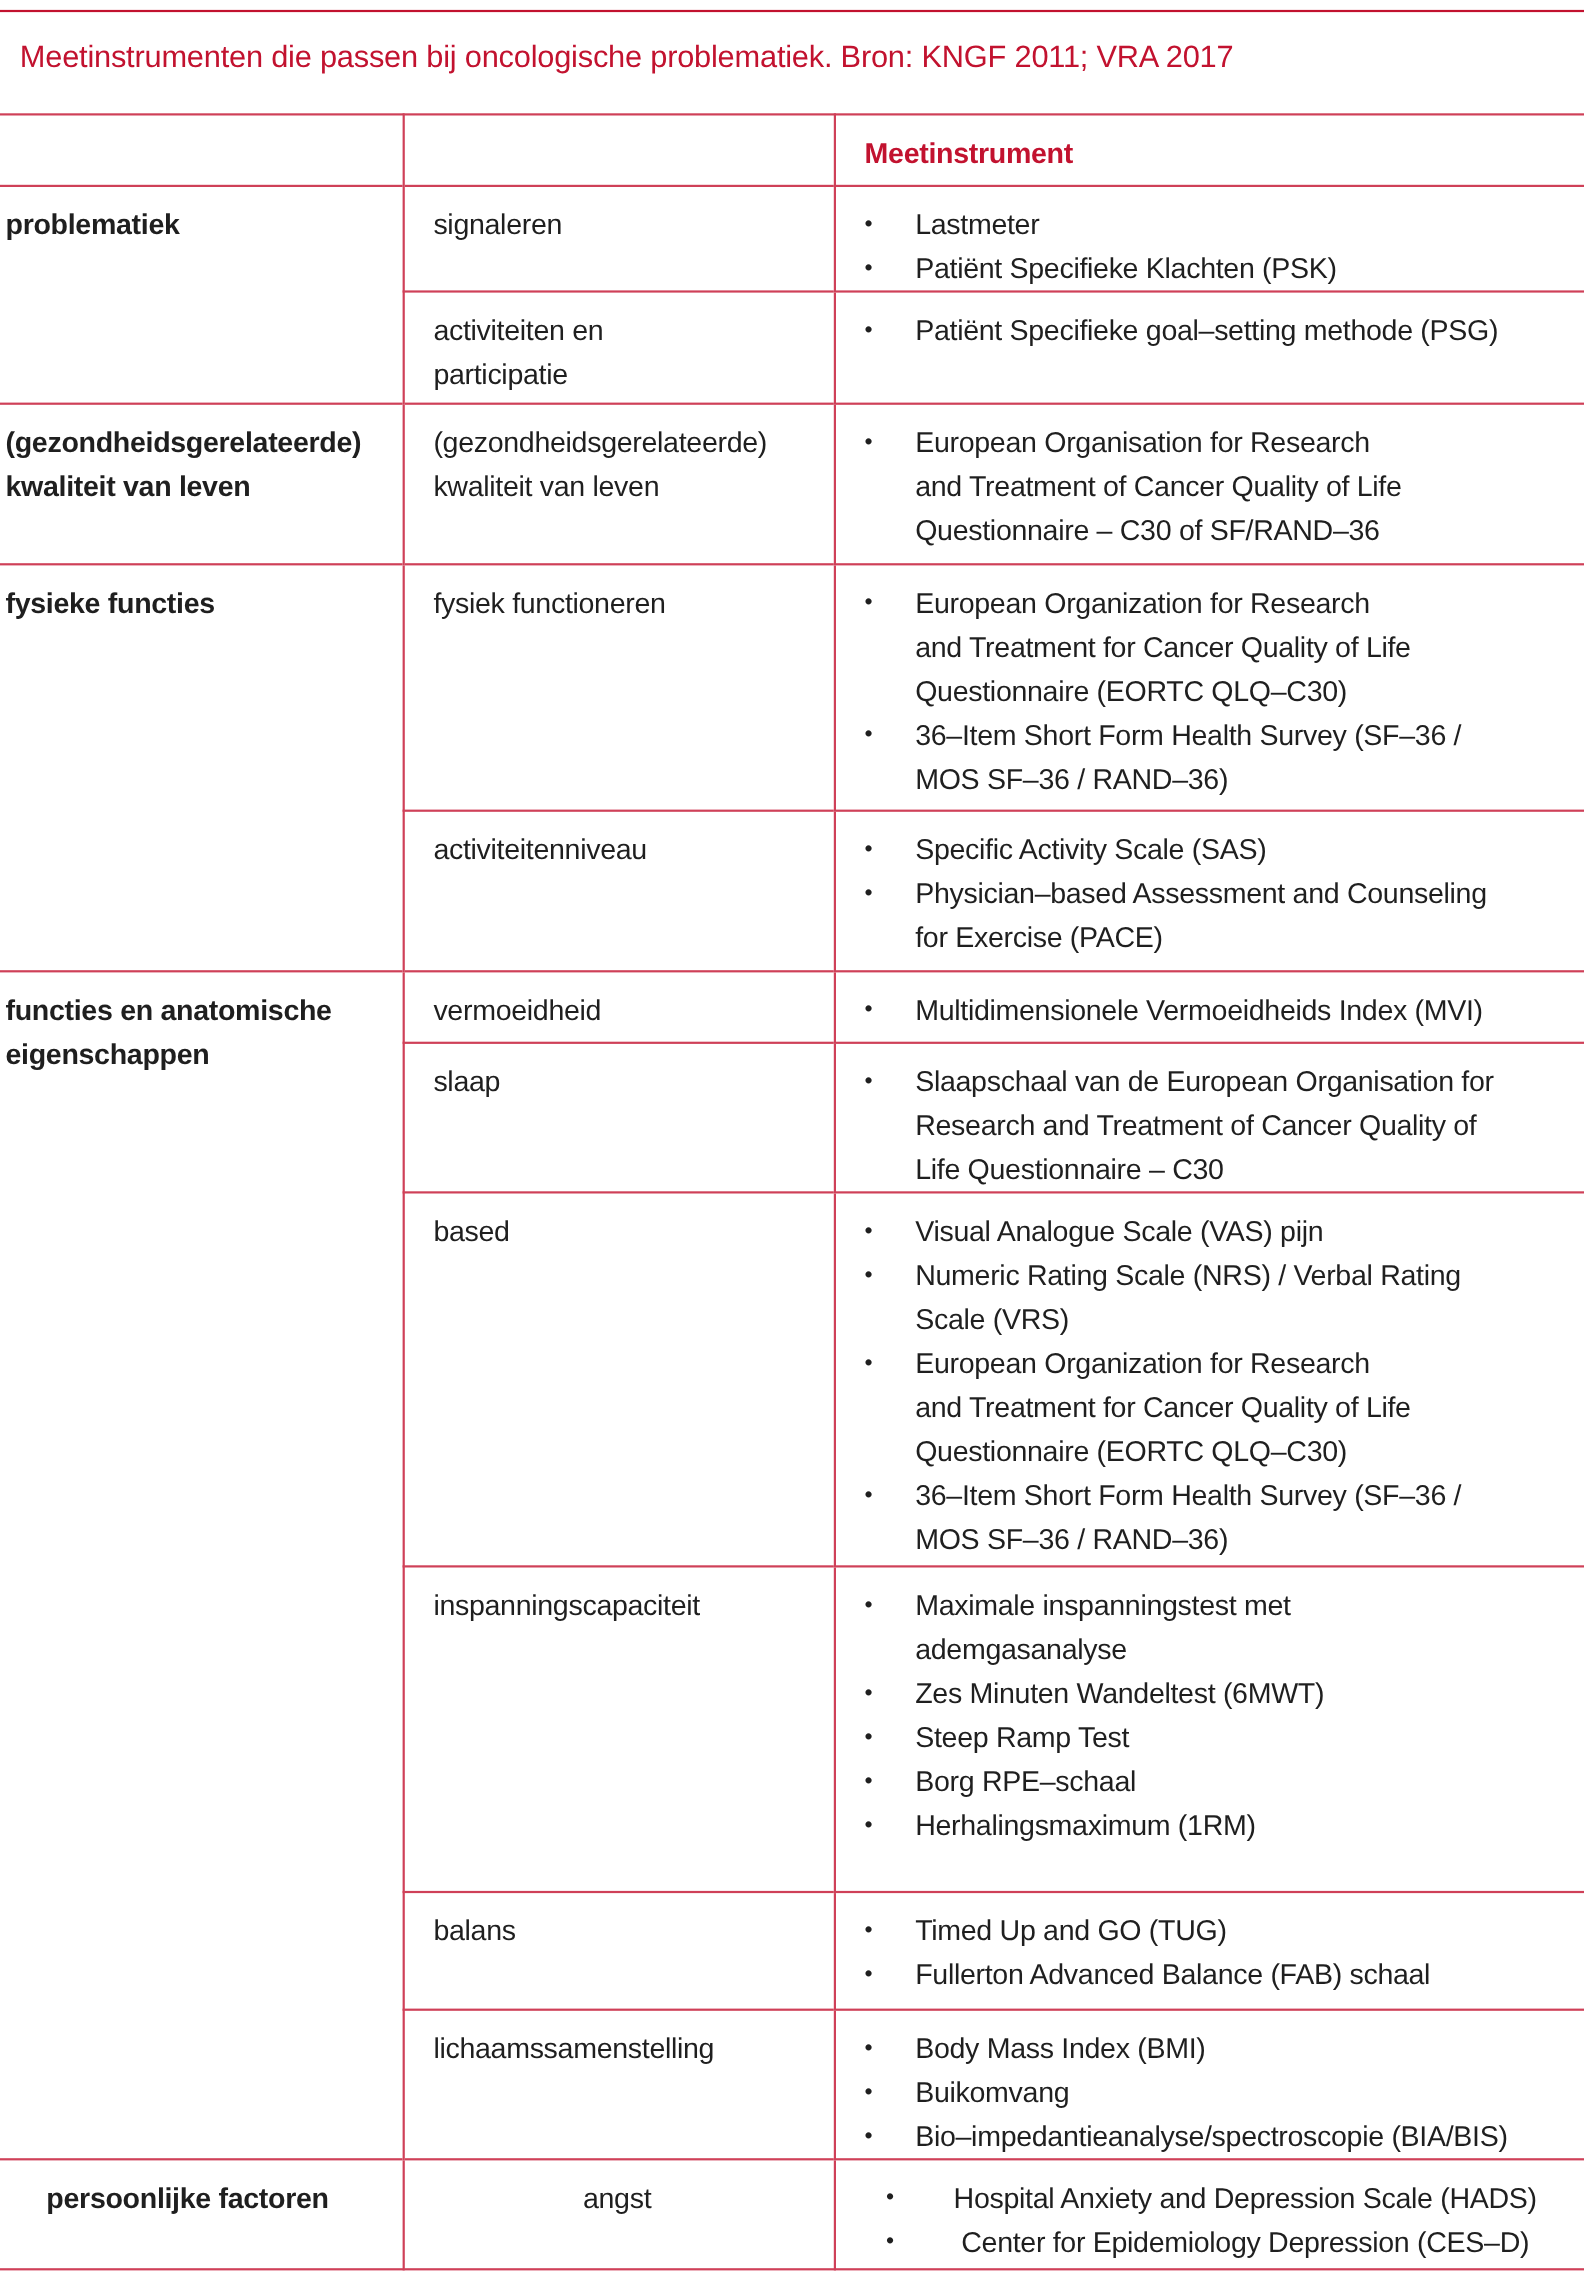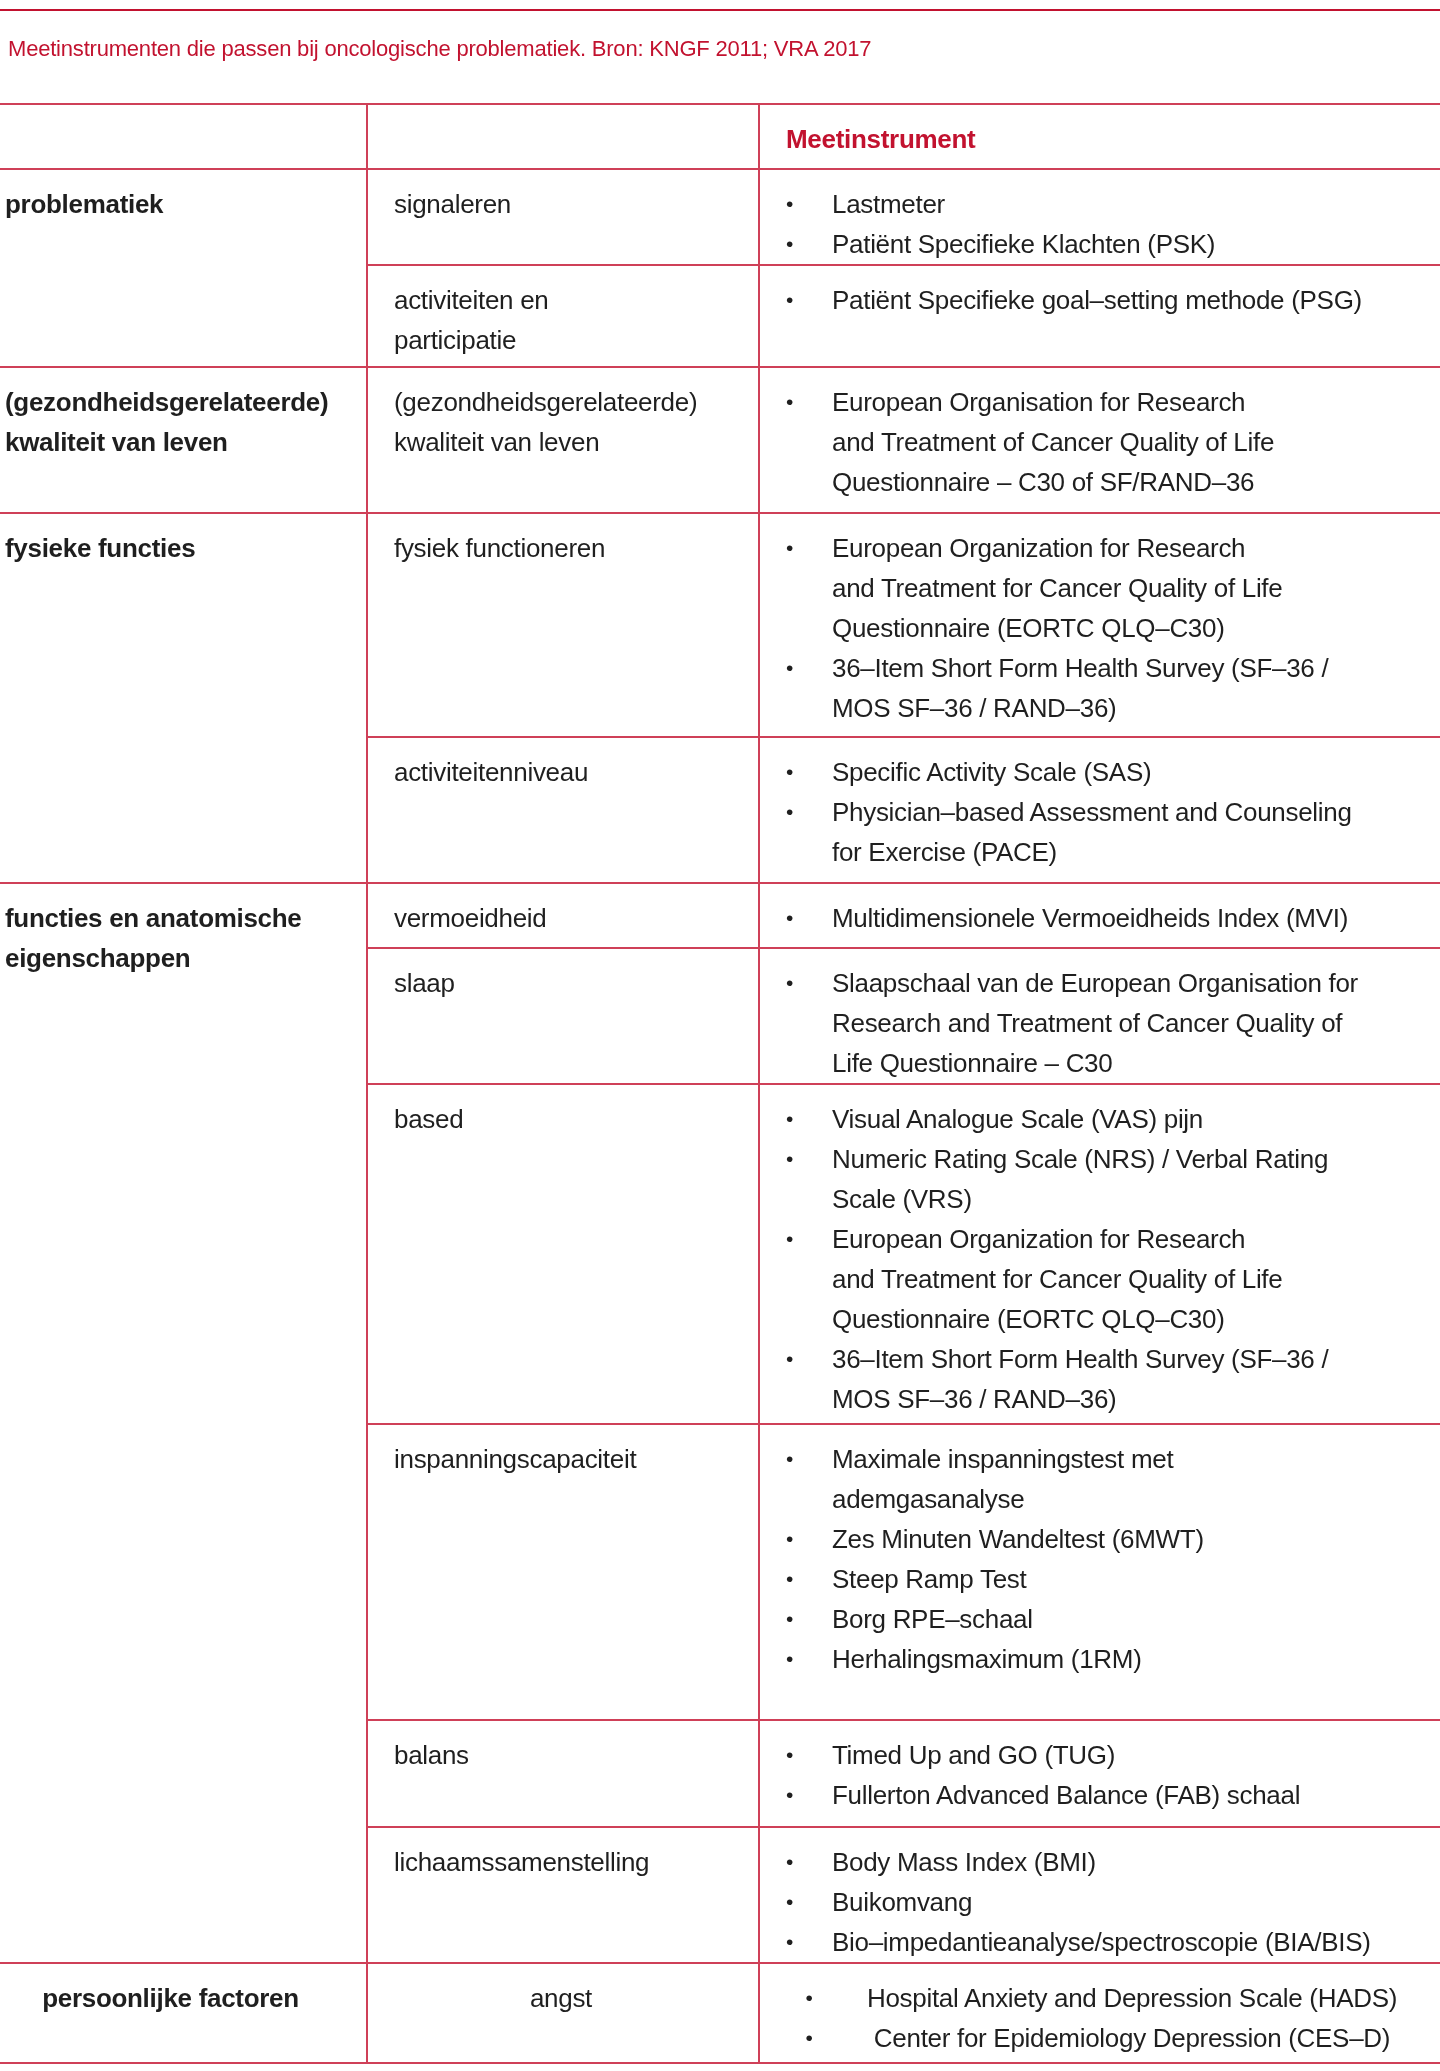--- a/index.html
+++ b/index.html
@@ -15,22 +15,22 @@
     font-family:"Liberation Sans", sans-serif;
     color:var(--ink);
     overflow:hidden;
     position:relative;
   }
   .top-rule{
     position:absolute;left:0;top:9px;width:1440px;height:2px;
     background:var(--red);
   }
   .page-title{
-    position:absolute;left:8px;top:36px;
-    font-size:22px;line-height:1.15;
+    position:absolute;left:18px;top:36px;
+    font-size:28px;line-height:1.15;
     letter-spacing:-0.2px;
     color:var(--red);
     white-space:nowrap;
   }
   table.meet{
     position:absolute;left:0;top:103px;
     width:1440px;
     border-collapse:collapse;
     table-layout:fixed;
   }

